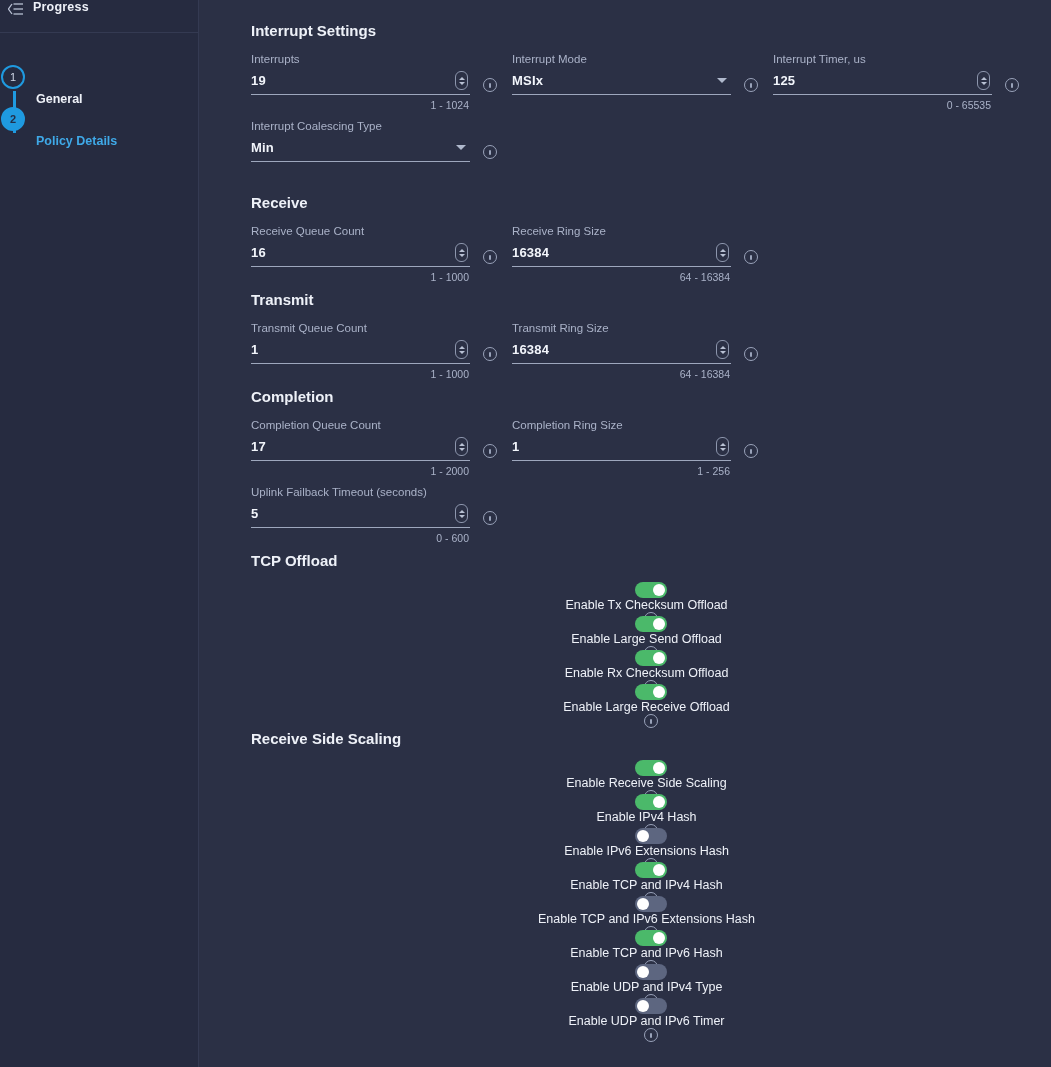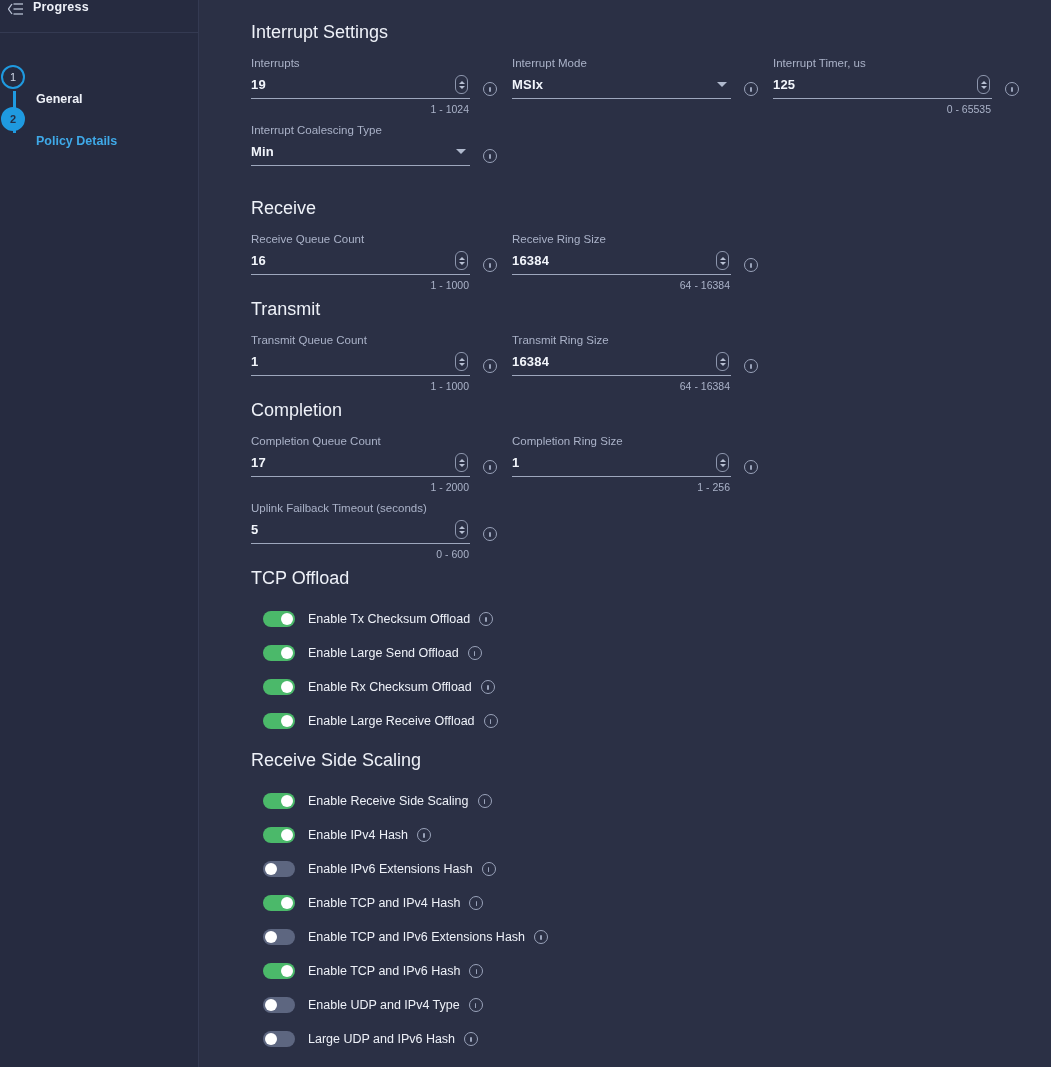--- a/index.html
+++ b/index.html
@@ -107,22 +107,22 @@
   .step-label.active { color: #3fa9e8; font-weight: bold; }
 
   
   .content {
     flex: 1;
     padding: 22px 0 0 52px;
     box-sizing: border-box;
     overflow: hidden;
   }
   .section-title {
-    font-size: 18px;
-    font-weight: normal;
+    font-size: 15px;
+    font-weight: bold;
     color: #eef1f8;
     margin: 0 0 13px 0;
   }
   .section-title.spaced { margin-top: 24px; }
 
   .row {
     display: flex;
     gap: 0;
   }
   .field {
@@ -218,20 +218,21 @@
     height: 5px;
     background: #9aa3ba;
     border-radius: 1px;
   }
 
   
   .toggle-row {
     display: flex;
     align-items: center;
     height: 34px;
+    flex-direction: column;
   }
   .toggle {
     width: 32px;
     height: 16px;
     border-radius: 9px;
     position: relative;
     margin-left: 12px;
     margin-right: 13px;
     flex: 0 0 auto;
   }
@@ -563,18 +564,18 @@
       <span class="toggle off">
           <span class="knob"></span>
         </span>
       <span class="toggle-label">Enable UDP and IPv4 Type</span>
       <span class="info-icon"></span>
     </div>
     <div class="toggle-row">
       <span class="toggle off">
           <span class="knob"></span>
         </span>
-      <span class="toggle-label">Large UDP and IPv6 Hash</span>
+      <span class="toggle-label">Enable UDP and IPv6 Timer</span>
       <span class="info-icon"></span>
     </div>
 
   </main>
 </div>
 
 </body></html>

